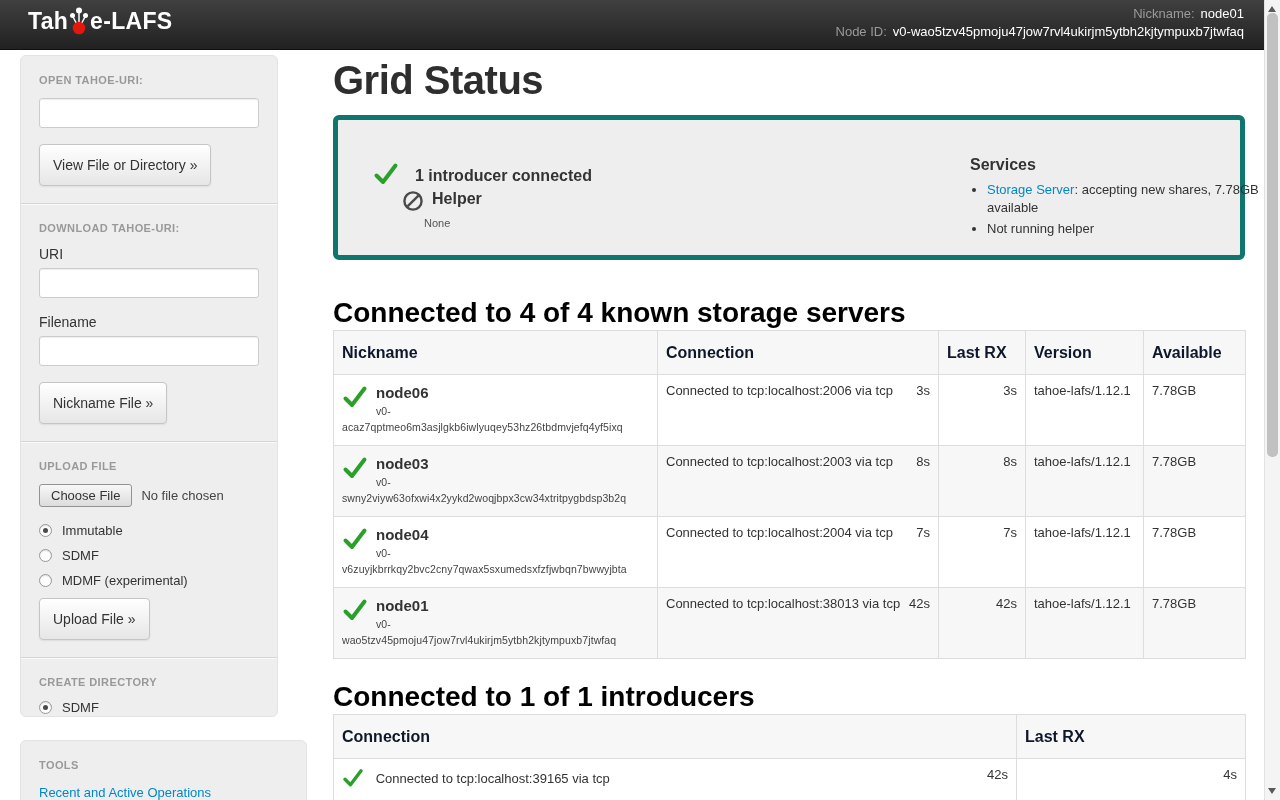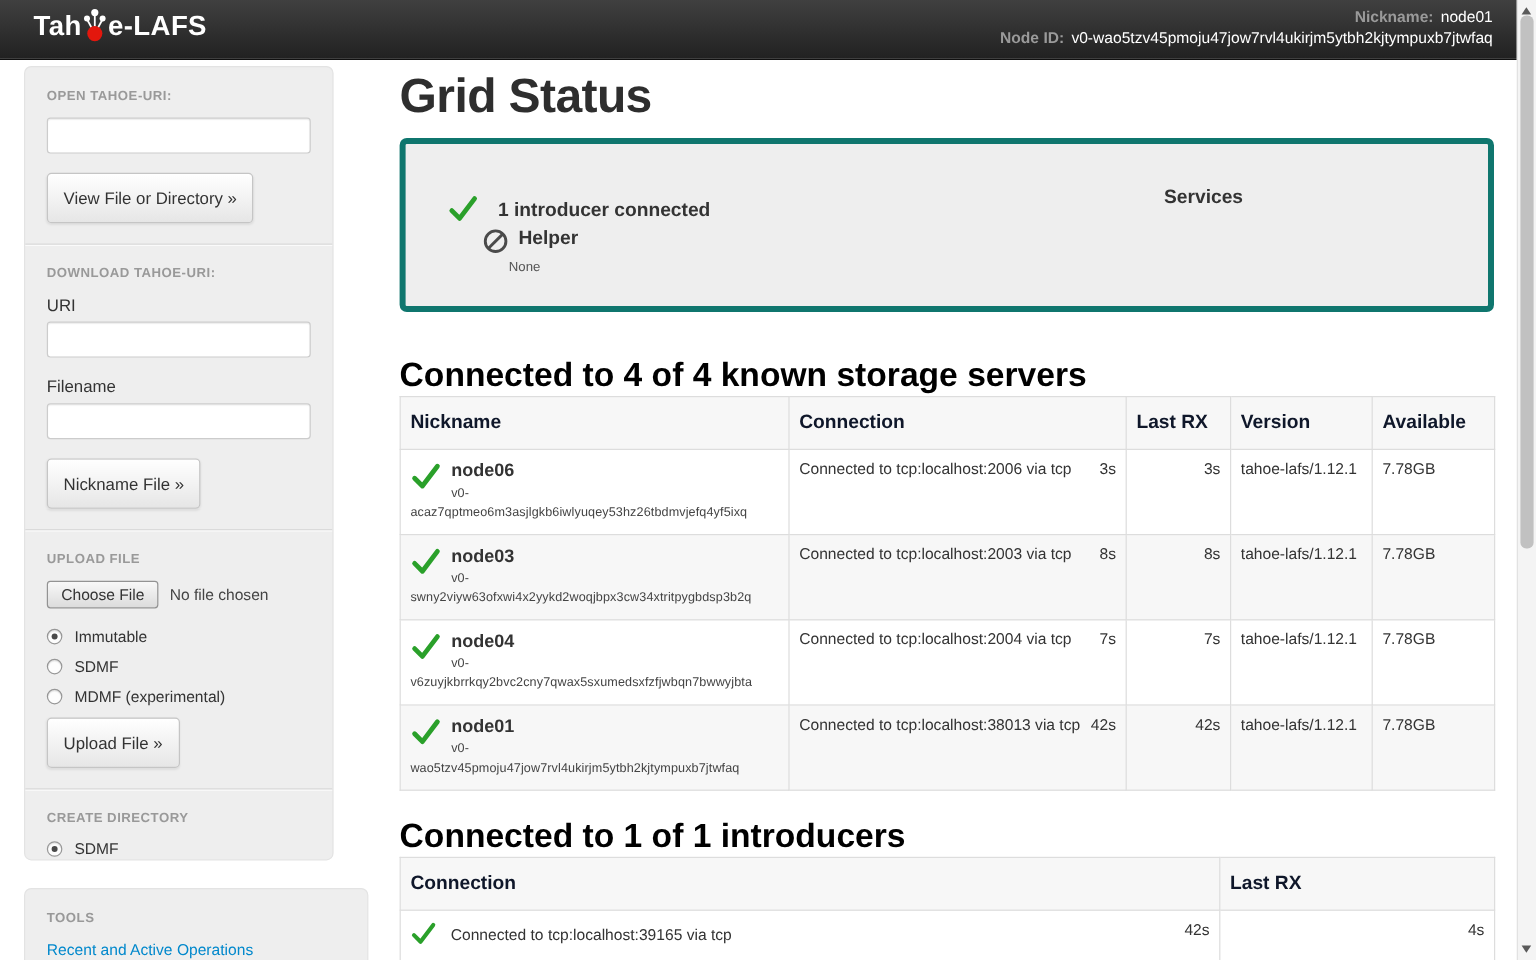--- a/index.html
+++ b/index.html
@@ -10,21 +10,21 @@
     font-family:"Liberation Sans", sans-serif;
   }
   
   .navbar { position:absolute; top:0; left:0; width:1264px; height:50px;
     background:linear-gradient(#404040,#212121); border-bottom:1px solid #101010; }
   .brand { position:absolute; left:28px; top:8px; display:flex; align-items:center;
     color:#fff; font-size:23px; font-weight:bold; letter-spacing:.3px; }
   .brand svg { margin:-4px 1px 0 1px; }
   .nav-meta { position:absolute; right:20px; top:5px; text-align:right;
     font-size:13px; line-height:17.5px; white-space:nowrap; }
-  .nav-meta .lbl { color:#9a9a9a; font-weight:bold; margin-right:6px; }
+  .nav-meta .lbl { color:#9a9a9a; font-weight:normal; margin-right:6px; }
   .nav-meta .val { color:#ffffff; }
   
   .scrollbar { position:absolute; right:0; top:0; width:16px; height:800px;
     background:#f4f4f4; border-left:1px solid #e2e2e2; z-index:50; }
   .sb-thumb { position:absolute; left:2px; top:13px; width:11px; height:444px;
     background:#c1c1c1; border-radius:5px; }
   .sb-up { position:absolute; top:6px; left:3px; width:0; height:0;
     border-left:4.5px solid transparent; border-right:4.5px solid transparent;
     border-bottom:6px solid #5a5a5a; }
   .sb-down { position:absolute; bottom:6px; left:3px; width:0; height:0;
@@ -209,20 +209,24 @@
       <svg width="22" height="22" viewBox="0 0 22 22">
         <circle cx="11" cy="11" r="8.6" fill="none" stroke="#4a4a4a" stroke-width="2.4"></circle>
         <line x1="5.3" y1="16.7" x2="16.7" y2="5.3" stroke="#4a4a4a" stroke-width="2.4"></line>
       </svg>
       <span class="txt-b">Helper</span>
     </div>
     <div class="helper-none">None</div>
 
     <div class="services">
       <h3>Services</h3>
+      <ul>
+        <li><a class="link">Storage Server</a><span>: accepting new shares, 7.78GB available</span></li>
+        <li>Not running helper</li>
+      </ul>
     </div>
   </div>
 
   <h2 class="sec-heading">Connected to 4 of 4 known storage servers</h2>
 
   <table class="grid storage-table">
     <colgroup>
         <col style="width:324px">
         <col style="width:281px">
         <col style="width:87px">

